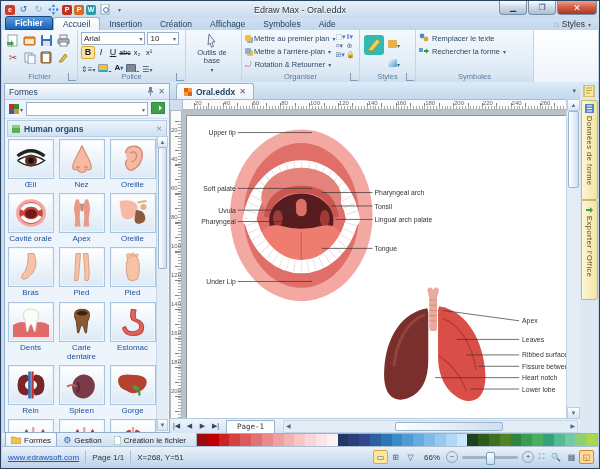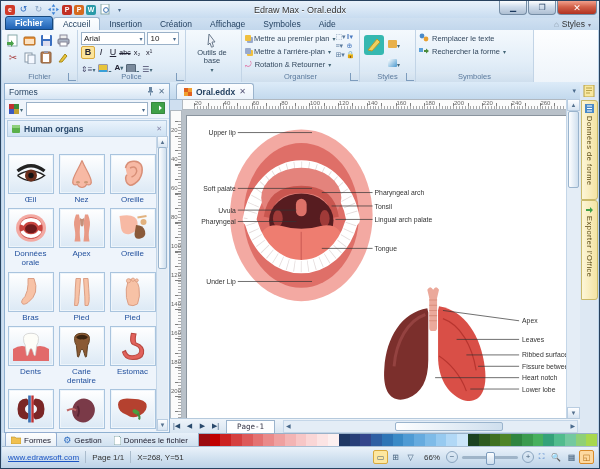--- a/index.html
+++ b/index.html
@@ -30,21 +30,21 @@
   .carr{color:#4a6a8c;font-size:6px;margin-left:auto;}
   .fmt{font-size:9px;width:12px;text-align:center;color:#223;line-height:11px;}
   .rtext-item{display:flex;align-items:center;gap:3px;font-size:7.5px;color:#33485e;height:13px;white-space:nowrap;}
   .sq{width:8px;height:8px;display:inline-block;border-radius:1px;}
   
   .main{position:absolute;left:1px;top:81px;right:1px;bottom:35px;background:#cfdff0;}
   .leftpanel{position:absolute;left:2px;top:1px;width:166px;bottom:0;background:#eef4fb;border:1px solid #8fb0d0;box-sizing:border-box;}
   .pheader{height:15px;background:linear-gradient(#fbfdff,#d6e5f4);border-bottom:1px solid #b5cce2;display:flex;align-items:center;font-size:8.5px;color:#1e3c5c;padding:0 4px;}
   .ptools{height:18px;display:flex;align-items:center;gap:3px;padding:0 4px;border-bottom:1px solid #cdddee;}
   .libheader{height:15px;background:linear-gradient(#eaf3fc,#cfe2f3);border:1px solid #b5cce2;margin:1px 2px;display:flex;align-items:center;gap:4px;font-size:8.5px;font-weight:bold;color:#2a4a6c;padding:0 4px;}
-  .shapegrid{position:absolute;left:2px;top:52px;right:13px;bottom:0;overflow:hidden;display:grid;grid-template-columns:repeat(3,48px);justify-content:center;column-gap:3px;row-gap:4px;align-content:start;padding-top:18px;}
+  .shapegrid{position:absolute;left:2px;top:52px;right:13px;bottom:0;overflow:hidden;display:grid;grid-template-columns:repeat(3,48px);justify-content:center;column-gap:3px;row-gap:4px;align-content:start;padding-top:3px;}
   .shapeitem{display:flex;flex-direction:column;align-items:center;}
   .shapebox{width:44px;height:38px;border:1px solid #a9c4de;background:linear-gradient(#ffffff,#dce9f5);display:flex;align-items:center;justify-content:center;box-shadow:0 0 0 1px #eef5fb inset;}
   .shapelabel{font-size:8px;color:#1f4e9c;text-align:center;line-height:1.15;margin-top:1px;max-width:48px;}
   .vscroll{position:absolute;top:52px;right:1px;width:11px;bottom:1px;background:#e4edf6;border-left:1px solid #c4d6e8;}
   .sarrow{height:10px;font-size:6px;color:#55718e;text-align:center;line-height:10px;background:linear-gradient(#fdfeff,#d8e5f2);border:1px solid #b9cde1;}
   .sthumb{background:linear-gradient(90deg,#fdfeff,#cfdfee);border:1px solid #9ab4cd;border-radius:2px;}
   
   .canvasarea{position:absolute;left:168px;top:0;right:18px;bottom:0;}
   .doctabs{position:absolute;left:0;top:0;right:0;height:17px;background:linear-gradient(#dcebf8,#c3d9ed);border-bottom:1px solid #9fb9d2;display:flex;align-items:flex-end;padding-left:6px;}
   .doctab{display:flex;align-items:center;gap:4px;background:linear-gradient(#fdfeff,#eaf2fa);border:1px solid #9bb4cd;border-bottom:none;border-radius:3px 3px 0 0;font-size:8.5px;font-weight:bold;color:#1e3c5c;padding:1px 7px;height:13px;}
@@ -372,21 +372,21 @@
           <div class="shapeitem">
             <div class="shapebox">
               <svg width="38" height="30" viewBox="0 0 24 20">
                 <ellipse cx="12" cy="10" rx="10" ry="9.2" fill="#f3a9a2"></ellipse>
                 <ellipse cx="12" cy="10" rx="7.8" ry="7.2" fill="#c9443f"></ellipse>
                 <path d="M6,8 A6.5,5.5 0 0 1 18,8" stroke="#fff" stroke-width="2.6" fill="none"></path>
                 <path d="M6,12 A6.5,5.5 0 0 0 18,12" stroke="#fff" stroke-width="2.6" fill="none"></path>
                 <ellipse cx="12" cy="10.5" rx="4" ry="3" fill="#6e1a1c"></ellipse>
               </svg>
             </div>
-            <div class="shapelabel">Données orale</div>
+            <div class="shapelabel">Cavité orale</div>
           </div>
           <div class="shapeitem">
             <div class="shapebox">
               <svg width="38" height="30" viewBox="0 0 24 20">
                 <path d="M8,1 Q6,6 7,10 Q8,15 7,19 L11,19 Q10,12 11,7 L10,1 Z" fill="#e89a86"></path>
                 <path d="M16,1 Q18,6 17,10 Q16,15 17,19 L13,19 Q14,12 13,7 L14,1 Z" fill="#e89a86"></path>
                 <path d="M10.5,3 Q12,5 13.5,3 L13,8 Q12,10 11,8 Z" fill="#c4907a"></path>
               </svg>
             </div>
             <div class="shapelabel">Apex</div>
@@ -695,21 +695,21 @@
       <span>Formes</span>
     </div>
     <div class="btab">
       <span style="color:#2a6ac0;font-size:9px;">⚙</span>
       <span>Gestion</span>
     </div>
     <div class="btab">
       <svg width="7" height="9" viewBox="0 0 7 9">
           <path d="M0,0 h5 l2,2 v7 h-7 z" fill="#fff" stroke="#8aa"></path>
         </svg>
-      <span>Données le fichier</span>
+      <span>Création le fichier</span>
     </div>
     <div class="palette">
         <div class="sw" style="background: rgb(156, 10, 14);"></div>
         <div class="sw" style="background: rgb(192, 0, 0);"></div>
         <div class="sw" style="background: rgb(204, 34, 34);"></div>
         <div class="sw" style="background: rgb(213, 64, 64);"></div>
         <div class="sw" style="background: rgb(221, 90, 90);"></div>
         <div class="sw" style="background: rgb(228, 114, 114);"></div>
         <div class="sw" style="background: rgb(234, 138, 138);"></div>
         <div class="sw" style="background: rgb(239, 160, 160);"></div>

